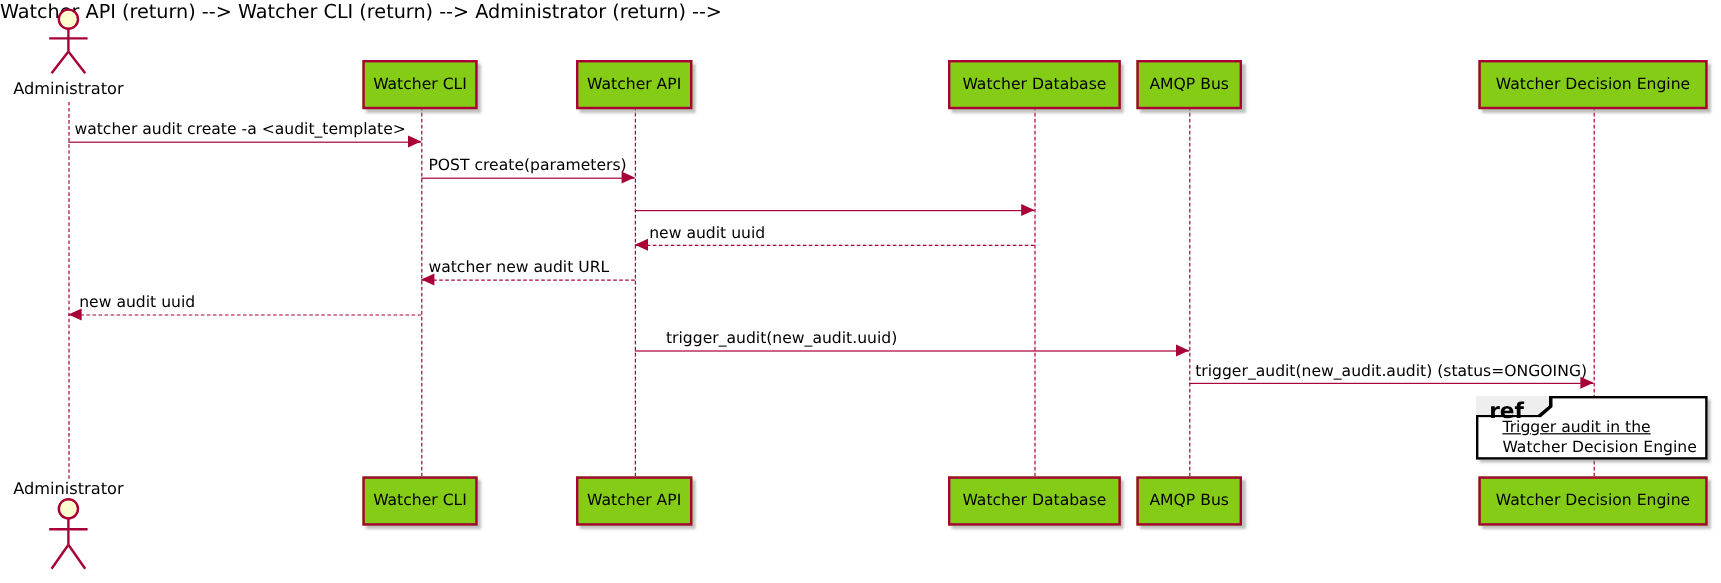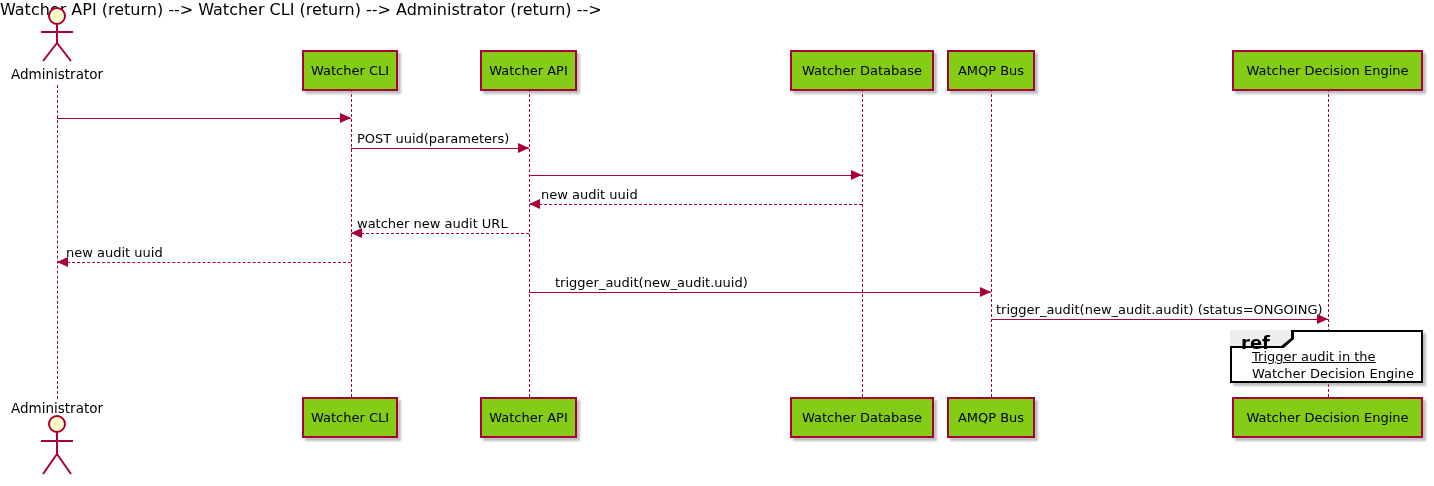--- a/index.html
+++ b/index.html
@@ -82,25 +82,26 @@
   <div class="actor-label" style="left:-3px; top:66px;">Administrator</div>
 
   
   <div class="pbox" style="left:302px; top:50px; width:96px;">Watcher CLI</div>
   <div class="pbox" style="left:480px; top:50px; width:97px;">Watcher API</div>
   <div class="pbox" style="left:790px; top:50px; width:144px;">Watcher Database</div>
   <div class="pbox" style="left:947px; top:50px; width:88px;">AMQP Bus</div>
   <div class="pbox" style="left:1232px; top:50px; width:191px;">Watcher Decision Engine</div>
 
   
+  <div class="msg-label" style="left:62px; top:101px;">watcher audit create -a &lt;audit_template&gt;</div>
   <div class="msg-line" style="left:57px; top:118px; width:294px;"></div>
   <div class="ah-r" style="left:340px; top:113px;"></div>
 
   
-  <div class="msg-label" style="left:357px; top:131px;">POST uuid(parameters)</div>
+  <div class="msg-label" style="left:357px; top:131px;">POST create(parameters)</div>
   <div class="msg-line" style="left:351px; top:148px; width:178px;"></div>
   <div class="ah-r" style="left:518px; top:143px;"></div>
 
   
   <div class="msg-line" style="left:529px; top:175px; width:333px;"></div>
   <div class="ah-r" style="left:851px; top:170px;"></div>
 
    Watcher API (return) --&gt;
   <div class="msg-label" style="left:541px; top:187px;">new audit uuid</div>
   <div class="msg-line dashed" style="left:529px; top:204px; width:333px;"></div>

